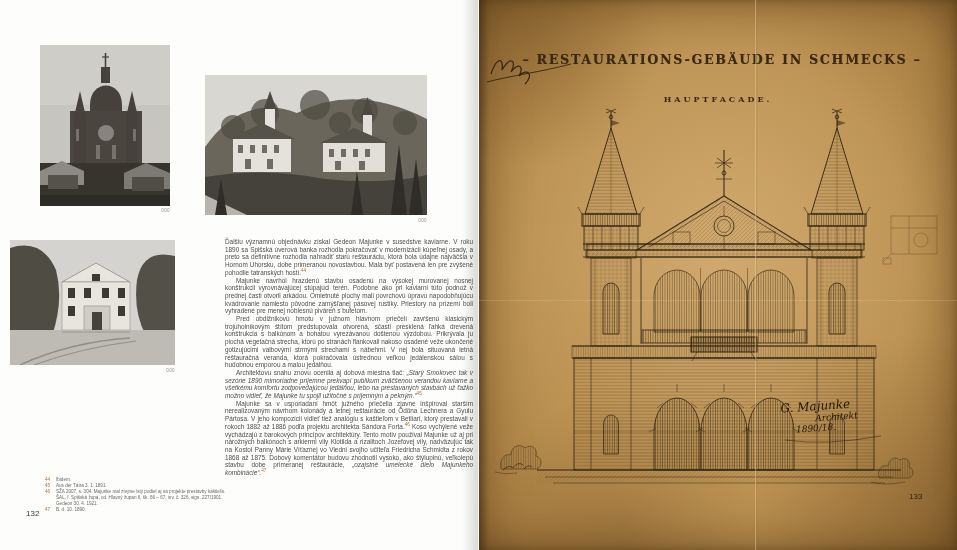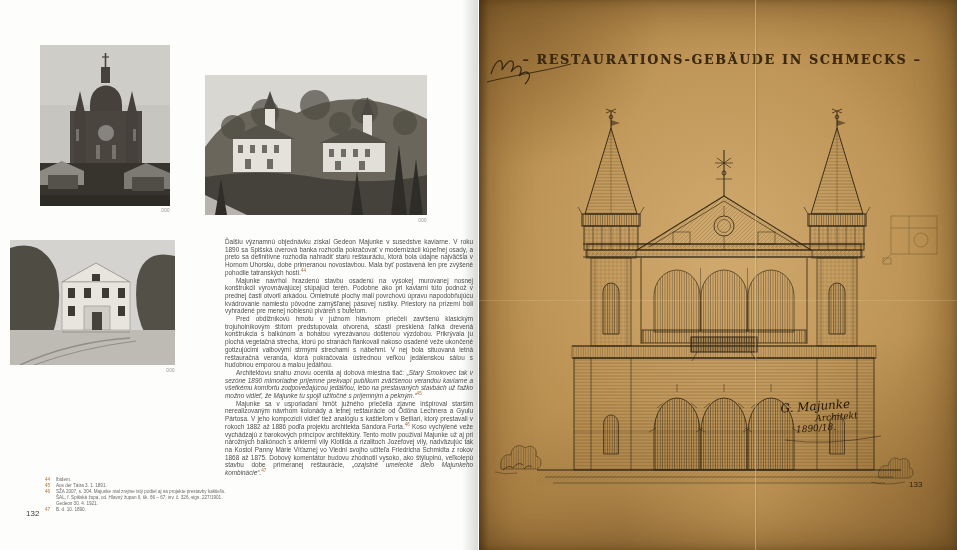--- a/index.html
+++ b/index.html
@@ -38,21 +38,21 @@
      font-family:"DejaVu Serif",serif;font-weight:700;font-size:12.5px;letter-spacing:1.8px;
      color:#3a2810;text-shadow:.4px .3px 0 rgba(58,40,16,.45);}
   #drawing-subtitle{position:absolute;left:0;top:94px;width:100%;text-align:center;
      font-family:"DejaVu Serif",serif;font-weight:700;font-size:8px;letter-spacing:3px;color:#3a2810;}
   #facade-svg{position:absolute;left:0;top:0;}
   #signature-block{position:absolute;left:302px;top:396px;width:160px;transform:rotate(-4deg);
      font-family:"DejaVu Serif",serif;font-style:italic;color:#241503;}
   #signature-block .sig1{font-size:12px;}
   #signature-block .sig2{font-size:9px;margin-left:34px;}
   #signature-block .sig3{font-size:9px;margin-left:14px;}
-  #pagenum-right{left:430px;top:480px;color:#2e2415;}
+  #pagenum-right{left:430px;top:492px;color:#2e2415;}
 </style>
 </head>
 <body>
 
 <div id="spread">
 
   <div id="left-page">
 
     <div class="photo" style="left:40px;top:45px;width:130px;height:161px;">
       <svg width="130" height="161" viewBox="0 0 130 161">
@@ -177,20 +177,21 @@
         <div class="fn"><span class="fn-num">46</span><span class="fn-text">SŽA 2007, s. 304. Majunke mal zrejme istý podiel aj na projekte prestavby kaštieľa. ŠAL, f. Spišská župa, od. Hlavný župan II, šk. 66 – 67, inv. č. 326, sign. 227/1901. Gedeon 30. 4. 1921.</span></div>
         <div class="fn"><span class="fn-num">47</span><span class="fn-text">B. d. 10. 1890.</span></div>
       </div>
 
     <div class="pagenum" id="pagenum-left">132</div>
   </div>
 
   <div id="right-page">
 
     <div id="drawing-title">– RESTAURATIONS-GEBÄUDE IN SCHMECKS –</div>
+    <div id="drawing-subtitle">HAUPTFACADE.</div>
 
     <svg id="facade-svg" width="478" height="550" viewBox="0 0 478 550">
       <defs>
         <pattern id="hl" width="3" height="3.2" patternUnits="userSpaceOnUse">
           <line x1="0" y1="1.6" x2="3" y2="1.6" stroke="#2f2310" stroke-width="0.55" opacity="0.5"></line>
         </pattern>
         <pattern id="vl" width="2.4" height="3" patternUnits="userSpaceOnUse">
           <line x1="1.2" y1="0" x2="1.2" y2="3" stroke="#2f2310" stroke-width="0.6" opacity="0.75"></line>
         </pattern>
         <pattern id="gr" width="4" height="4" patternUnits="userSpaceOnUse">

